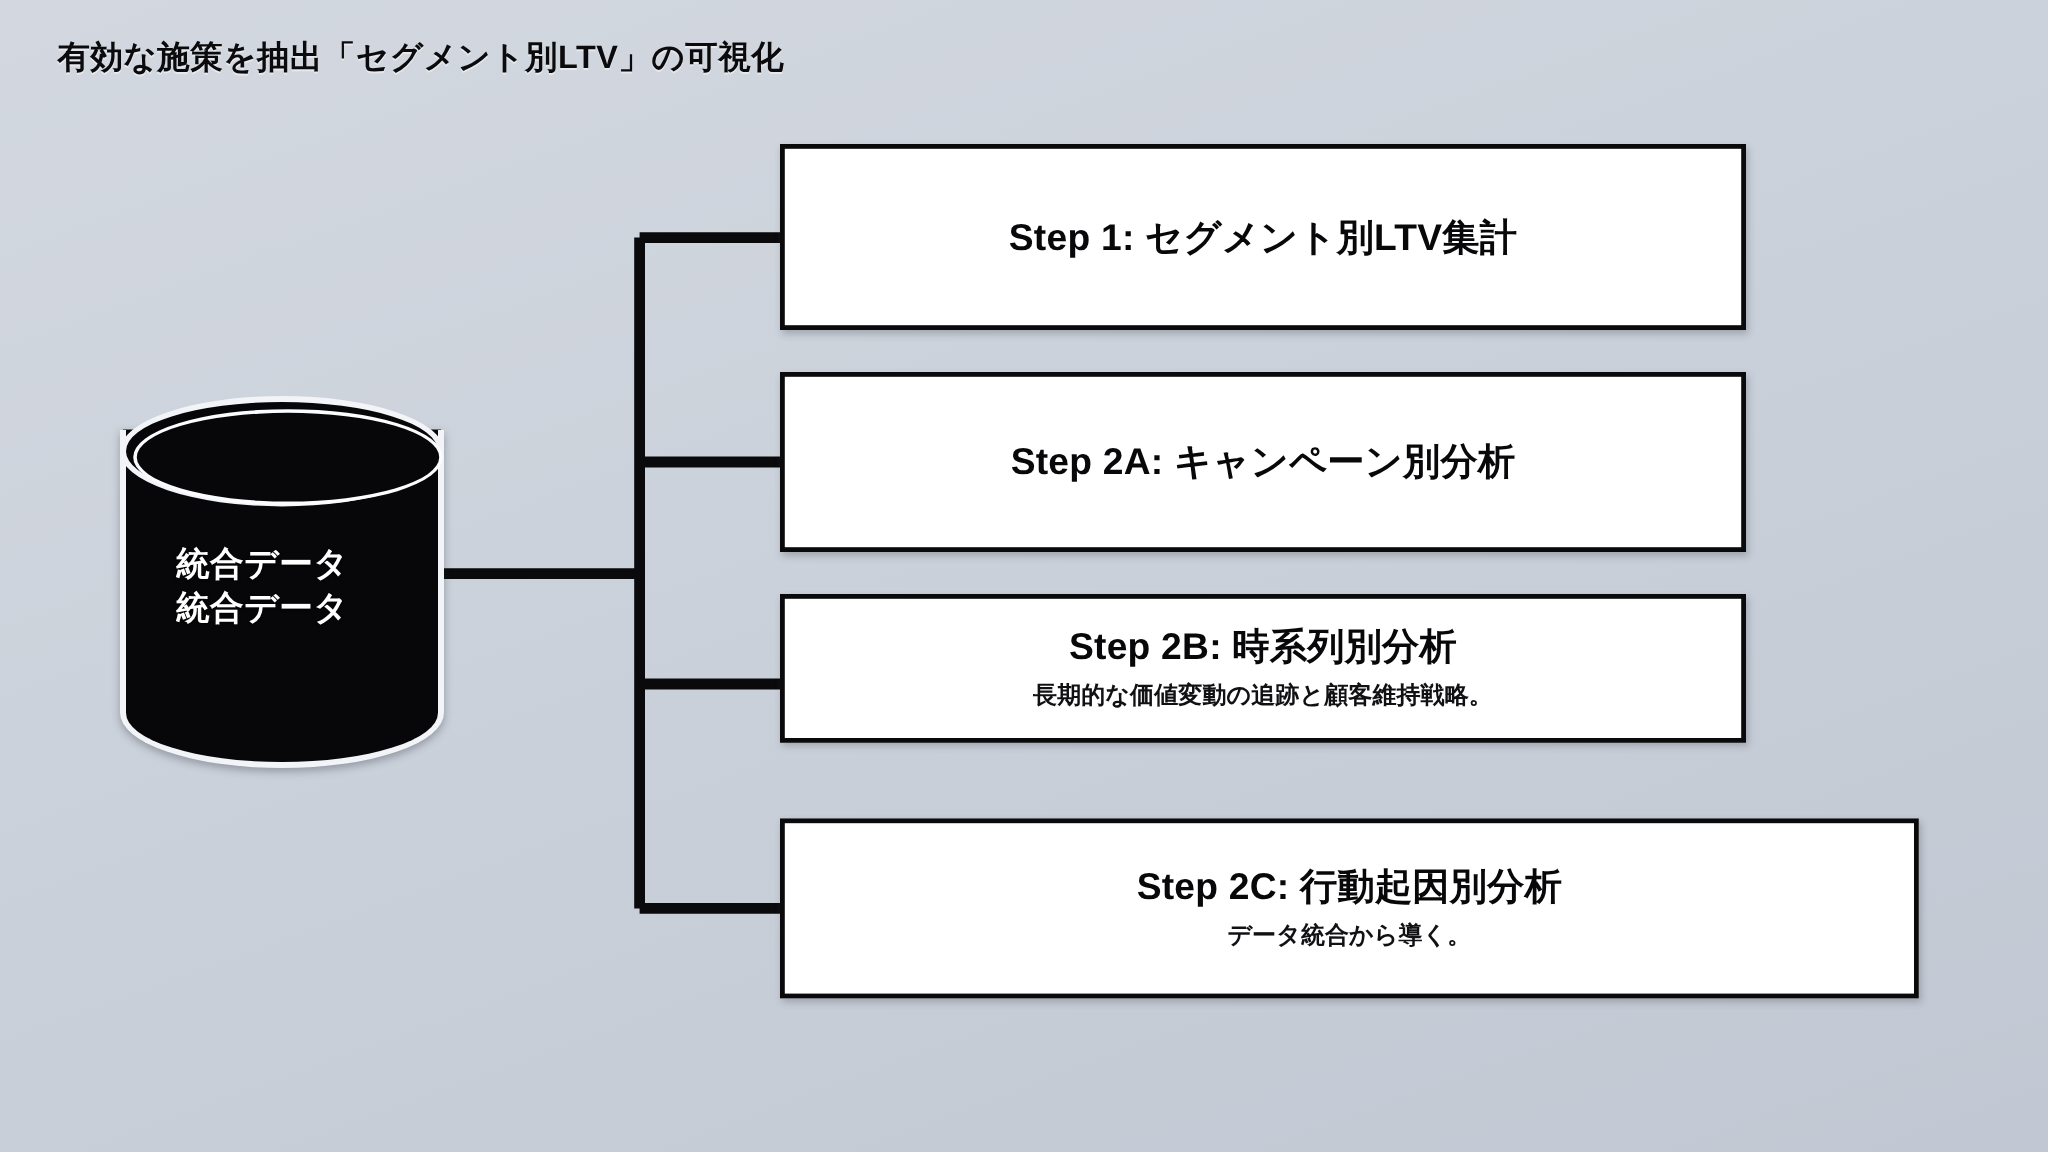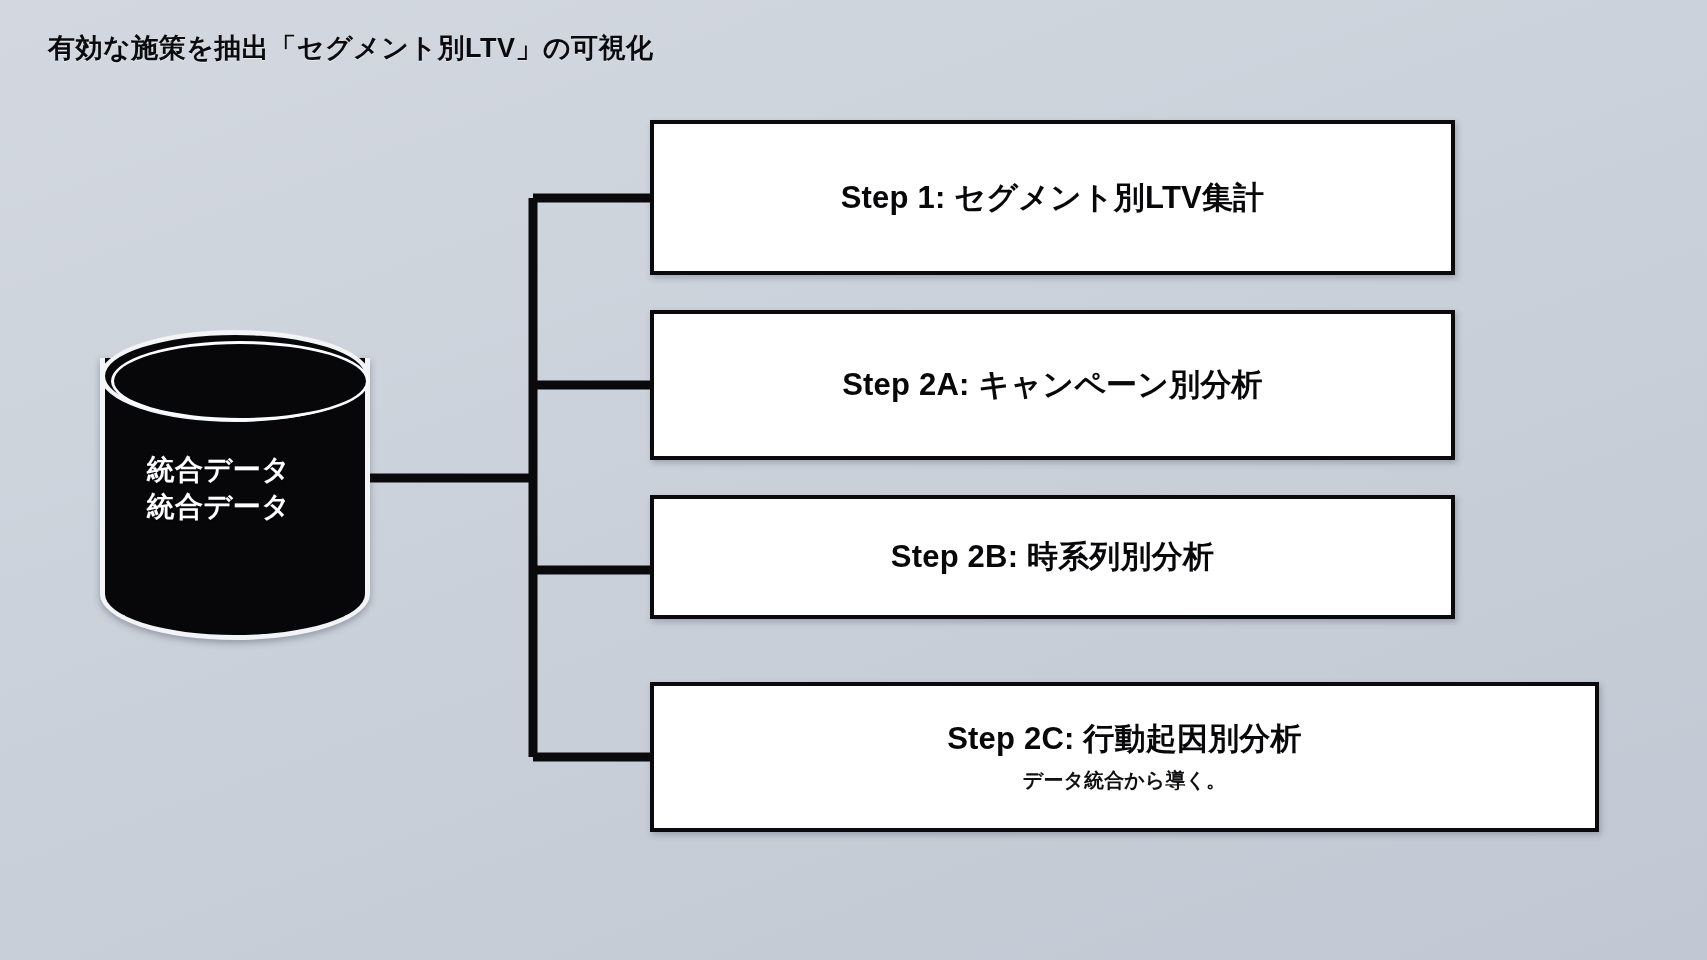--- a/index.html
+++ b/index.html
@@ -179,20 +179,23 @@
   <div class="step-box" id="box-step1">
     <div class="step-title">Step 1: セグメント別LTV集計</div>
   </div>
 
   <div class="step-box" id="box-step2a">
     <div class="step-title">Step 2A: キャンペーン別分析</div>
   </div>
 
   <div class="step-box" id="box-step2b">
     <div class="step-title">Step 2B: 時系列別分析</div>
+    <div class="step-desc">
+      <span>長期的な価値変動の追跡と顧客維持戦略。</span>
+    </div>
   </div>
 
   <div class="step-box" id="box-step2c">
     <div class="step-title">Step 2C: 行動起因別分析</div>
     <div class="step-desc">
       <span>データ統合から導く。</span>
     </div>
   </div>
 
 </div>

